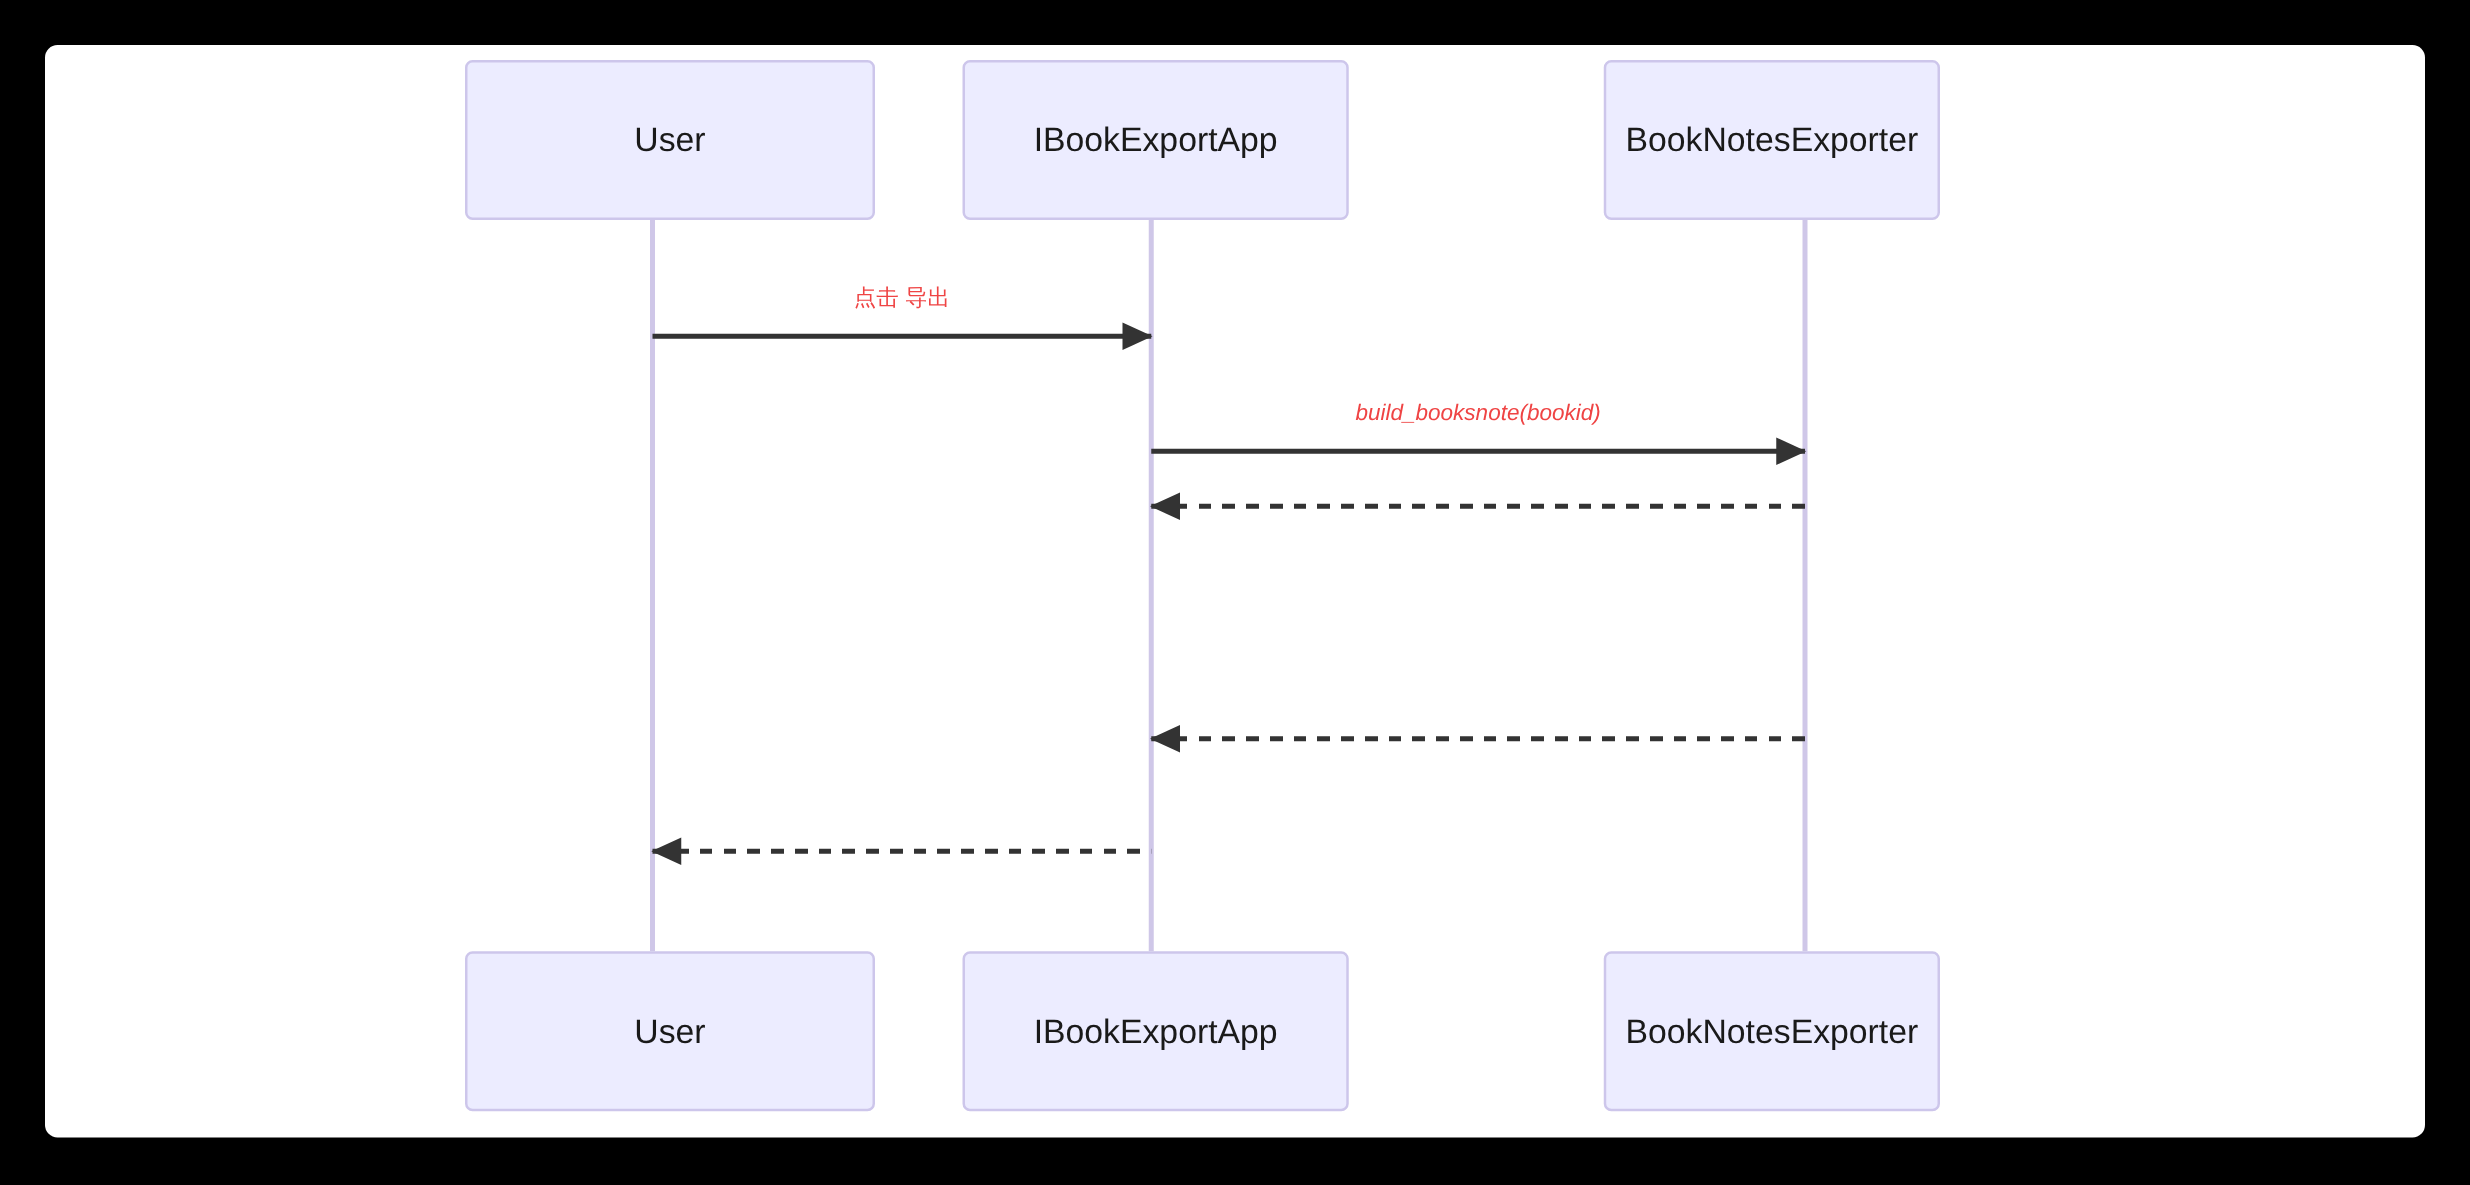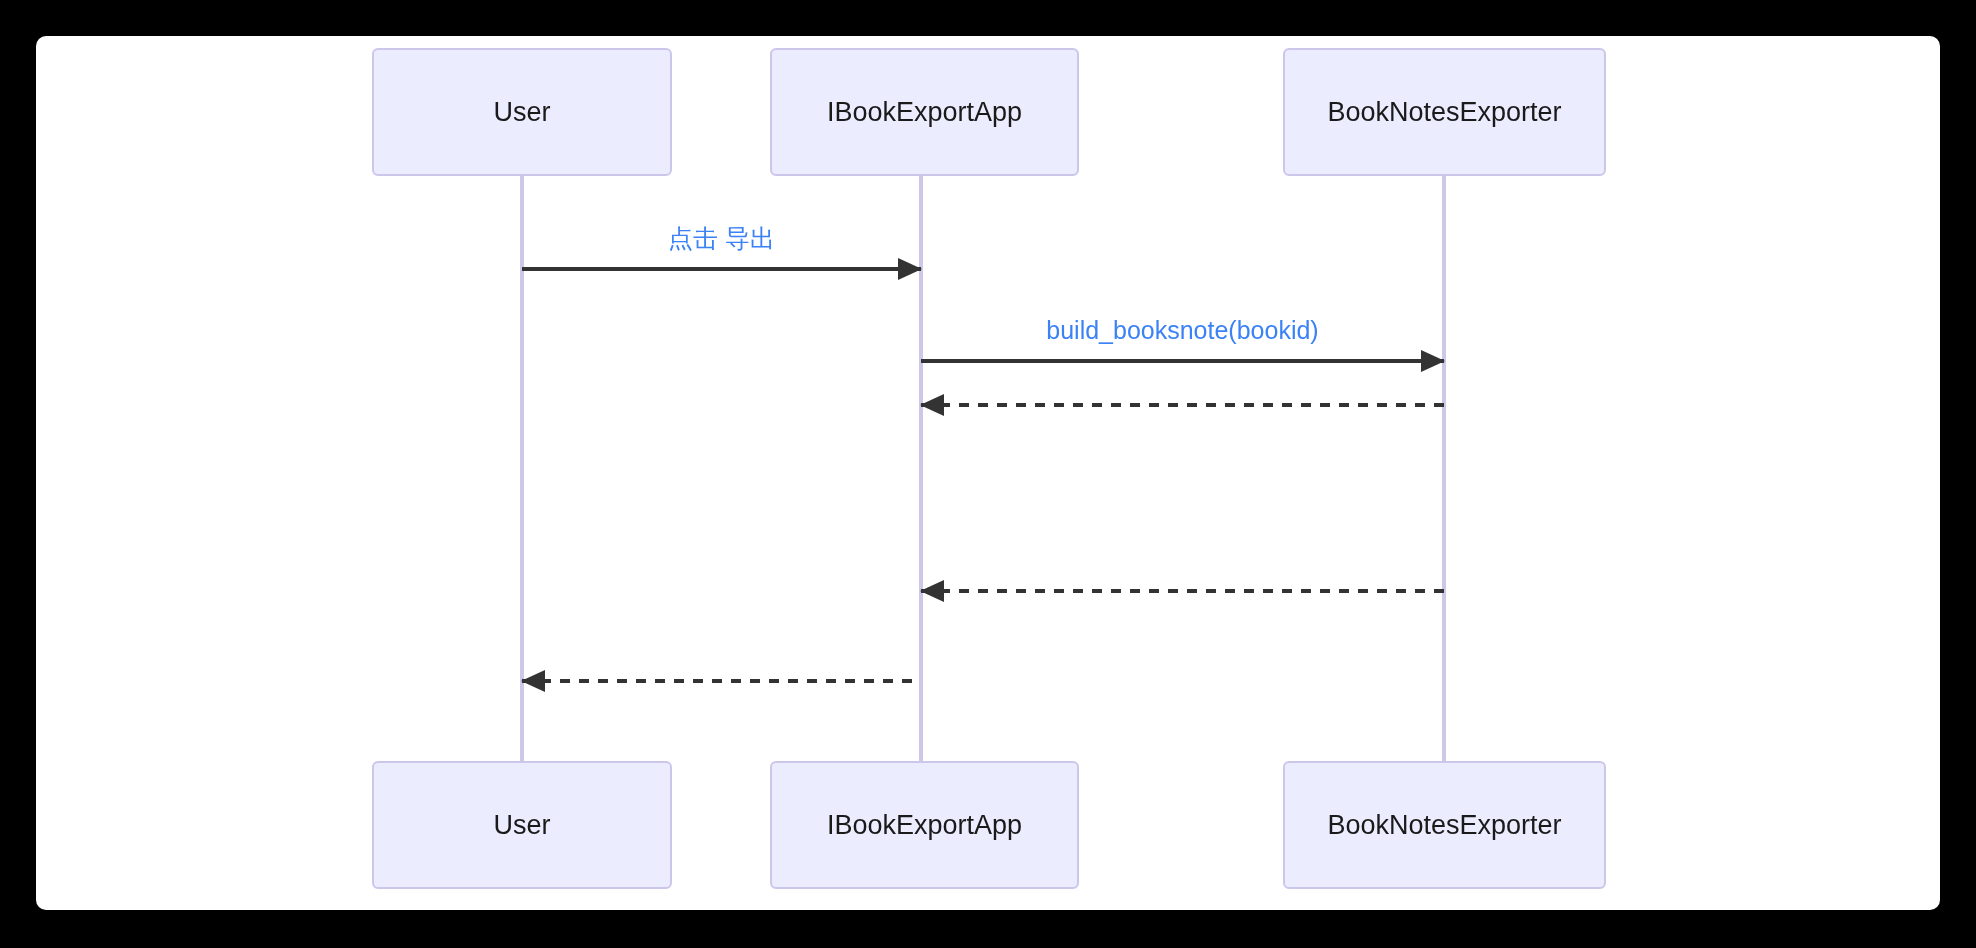--- a/index.html
+++ b/index.html
@@ -36,37 +36,37 @@
     border: 2px solid #cdc6eb;
     border-radius: 6px;
     display: flex;
     align-items: center;
     justify-content: center;
     font-size: 27px;
     color: #1a1a1a;
   }
   .row-top    { top: 12px; }
   .row-bottom { top: 725px; }
-  .box-user     { left: 336px;  width: 300px; }
+  .box-user     { left: 336px;  width: 328px; }
   .box-app      { left: 734px;  width: 309px; }
-  .box-exporter { left: 1247px; width: 323px; }
+  .box-exporter { left: 1247px; width: 269px; }
   
   .message { position: absolute; }
   .m1 { left: 486px; width: 399px; top: 185px; }
-  .m2 { left: 885px; width: 523px; top: 277px; }
+  .m2 { left: 885px; width: 523px; top: 277px; font-style: italic; }
   .m3 { left: 885px; width: 523px; top: 367px; }
   .m4 { left: 885px; width: 523px; top: 461px; }
   .m5 { left: 885px; width: 523px; top: 553px; }
   .m6 { left: 486px; width: 399px; top: 643px; }
   .msg-label {
     height: 34px;
     line-height: 34px;
     text-align: center;
-    font-size: 25px;
-    color: #3b82f6;
+    font-size: 18px;
+    color: #ef4444;
     margin-bottom: 12px;
     white-space: nowrap;
   }
   .msg-line {
     position: relative;
     height: 4px;
   }
   .msg-line.solid  { background: #333333; }
   .msg-line.dashed {
     background: repeating-linear-gradient(90deg, #333333 0 10px, transparent 10px 19px);

